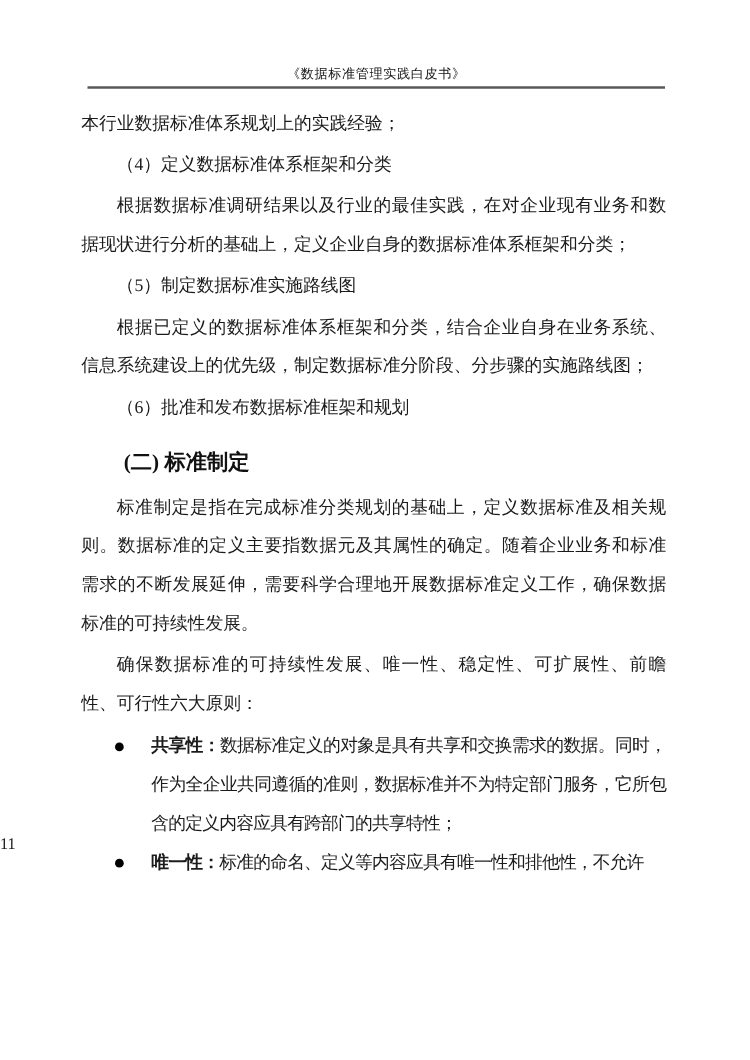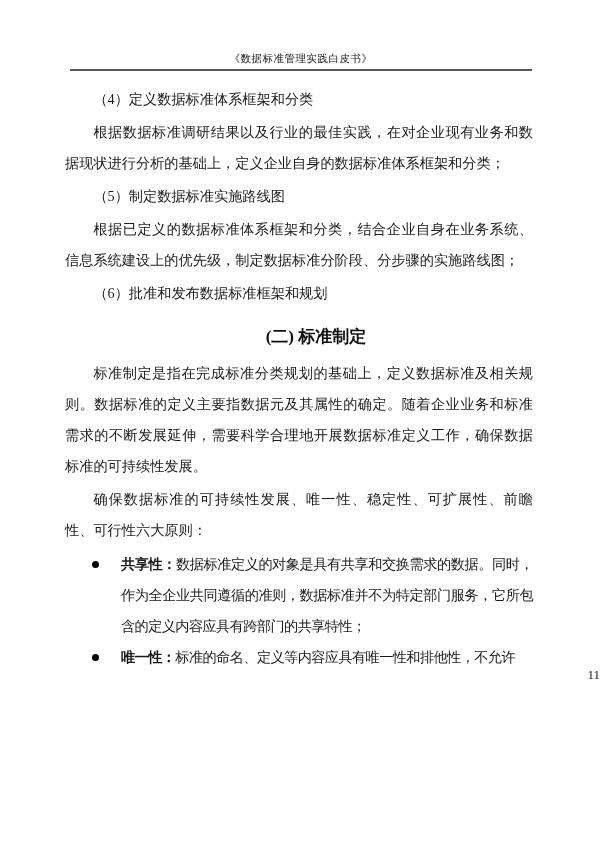--- a/index.html
+++ b/index.html
@@ -36,21 +36,21 @@
     margin: 0 0 2px 0;
   }
   .indent {
     text-indent: 2em;
   }
   .sect-heading {
     font-size: 17px;
     font-weight: bold;
     line-height: 34px;
     text-indent: 2em;
-    text-align: center;
+    text-align: left;
     margin: 11px 0 4px 0 !important;
     color: #111111;
   }
   ul.principles {
     list-style: none;
     margin: 3px 0 0 0;
     padding: 0 0 0 24px;
   }
   ul.principles li {
     position: relative;
@@ -69,36 +69,37 @@
     background: #000000;
   }
   .term {
     font-weight: bold;
   }
   .page-number {
     position: absolute;
     left: 0;
     right: 0;
     bottom: 33px;
-    text-align: right;
+    text-align: left;
     font-size: 13px;
     color: #1b1b1b;
   }
 </style>
 </head>
 <body>
 
 <div class="page">
 
   <div class="running-header">
     <span>《数据标准管理实践白皮书》</span>
   </div>
 
   <div class="body-area">
 
+    <p>本行业数据标准体系规划上的实践经验；</p>
 
     <p class="indent">（4）定义数据标准体系框架和分类</p>
 
     <p class="indent">根据数据标准调研结果以及行业的最佳实践，在对企业现有业务和数据现状进行分析的基础上，定义企业自身的数据标准体系框架和分类；</p>
 
     <p class="indent">（5）制定数据标准实施路线图</p>
 
     <p class="indent">根据已定义的数据标准体系框架和分类，结合企业自身在业务系统、信息系统建设上的优先级，制定数据标准分阶段、分步骤的实施路线图；</p>
 
     <p class="indent">（6）批准和发布数据标准框架和规划</p>

